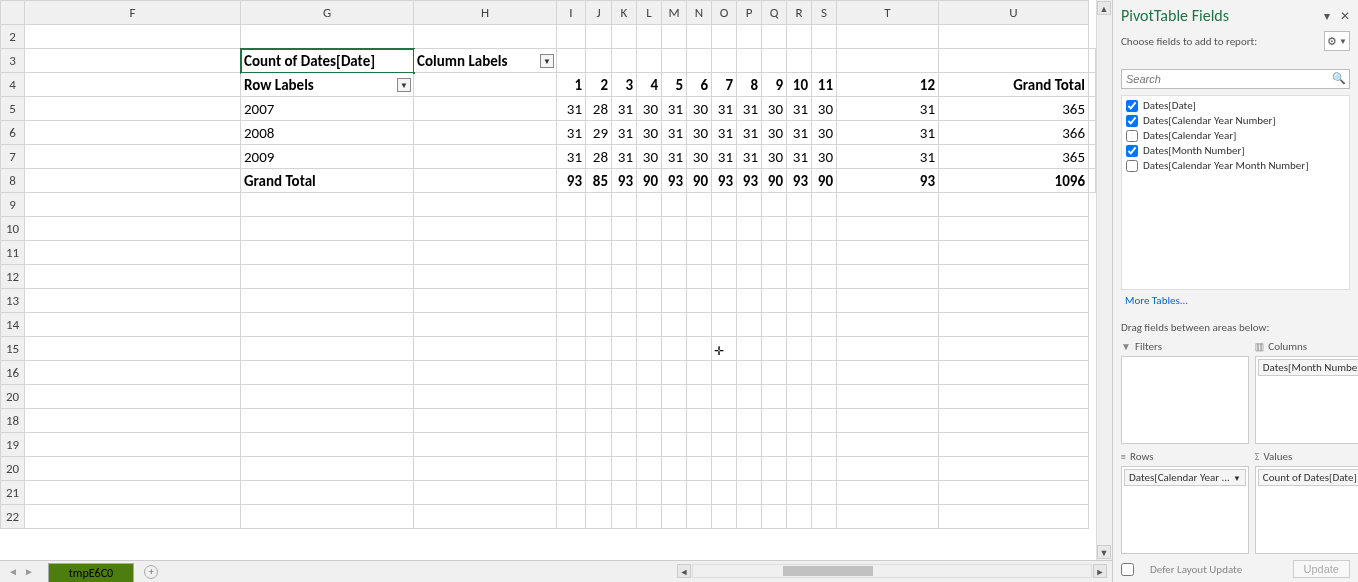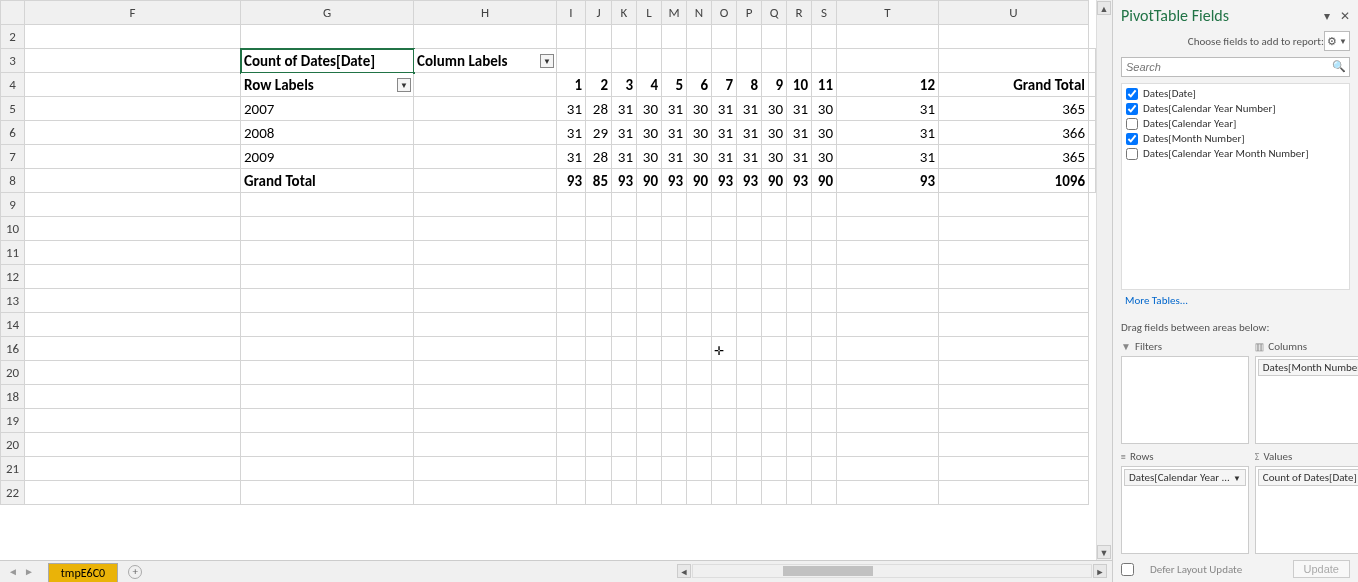--- a/index.html
+++ b/index.html
@@ -41,39 +41,39 @@
 .pt-right { text-align: right; }
 .pt-filter { position: relative; }
 
 .dd-btn { position: absolute; right: 2px; top: 50%; transform: translateY(-50%); width: 14px; height: 14px; border: 1px solid #888; background: #f5f5f5; display: flex; align-items: center; justify-content: center; font-size: 8px; color: #333; cursor: pointer; }
 
 .cursor-cross { position: absolute; left: 714px; top: 344px; font-size: 12px; color: #000; pointer-events: none; }
 
 .sheet-tabs { height: 22px; border-top: 1px solid #ccc; display: flex; align-items: center; background: #f0f0f0; position: relative; }
 .tab-nav { display: flex; margin-left: 8px; gap: 6px; }
 .tab-nav span { font-size: 10px; color: #999; cursor: pointer; }
-.tab { margin-left: 14px; padding: 2px 12px; background: #eab308; border: 1px solid #aaa; border-bottom: none; font-size: 12px; position: relative; top: 1px; }
+.tab { margin-left: 14px; padding: 2px 20px; background: #4d7c0f; border: 1px solid #aaa; border-bottom: none; font-size: 12px; position: relative; top: 1px; }
 .tab-add { margin-left: 10px; width: 14px; height: 14px; border: 1px solid #aaa; border-radius: 50%; display: flex; align-items: center; justify-content: center; font-size: 11px; color: #666; cursor: pointer; }
 .hscroll-track { position: absolute; right: 20px; top: 3px; width: 400px; height: 14px; background: #f0f0f0; border: 1px solid #ddd; }
 .hscroll-thumb { position: absolute; left: 90px; top: 1px; width: 90px; height: 10px; background: #c1c1c1; }
 .hscroll-arrow { position: absolute; top: 3px; width: 14px; height: 14px; background: #e8e8e8; border: 1px solid #ccc; font-size: 9px; display: flex; align-items: center; justify-content: center; color: #555; cursor: pointer; }
 .hscroll-arrow.left { right: 421px; }
 .hscroll-arrow.right { right: 5px; }
 
 .vscroll { position: absolute; right: 0; top: 0; bottom: 0; width: 16px; background: #f0f0f0; border-left: 1px solid #ddd; }
 .vscroll-arrow { width: 14px; height: 14px; background: #e8e8e8; border: 1px solid #ccc; font-size: 9px; display: flex; align-items: center; justify-content: center; color: #555; cursor: pointer; }
 .vscroll-arrow.top { position: absolute; top: 1px; left: 0; }
 .vscroll-arrow.bot { position: absolute; bottom: 1px; left: 0; }
 
 
 .pane { width: 246px; background: #f3f3f3; border-left: 1px solid #ccc; padding: 6px 8px 4px 8px; display: flex; flex-direction: column; font-size: 12px; color: #333; }
 .pane-head { display: flex; align-items: center; justify-content: space-between; margin-bottom: 6px; }
 .pane-title { font-size: 16px; color: #217346; }
 .pane-ctrl { display: flex; gap: 10px; font-size: 12px; color: #555; }
-.pane-sub { font-size: 11px; color: #555; margin-bottom: 6px; display: flex; justify-content: flex-end; align-items: center; }
+.pane-sub { font-size: 11px; color: #555; margin-bottom: 18px; display: flex; justify-content: space-between; align-items: center; }
 .gear-dd { width: 26px; height: 20px; border: 1px solid #bbb; background: #fff; display: flex; align-items: center; justify-content: center; gap: 2px; font-size: 11px; cursor: pointer; }
 .gear-dd .chev { font-size: 8px; color: #555; }
 .search-wrap { position: relative; margin-bottom: 6px; border-radius: 9px; }
 .search-wrap input { width: 100%; height: 20px; border: 1px solid #bbb; padding: 1px 18px 1px 4px; font-size: 11px; font-style: italic; color: #888; }
 .search-wrap .mag { position: absolute; right: 4px; top: 3px; font-size: 11px; color: #888; }
 
 .field-list { background: #fff; border: 1px solid #ddd; height: 213px; padding: 2px 0; }
 .field-item { display: flex; align-items: center; gap: 5px; padding: 1px 4px; font-size: 11px; cursor: pointer; }
 .field-item input { width: 12px; height: 12px; }
 .more-tables { color: #0066cc; font-size: 11px; padding: 4px 4px; cursor: pointer; }
@@ -387,20 +387,39 @@
               <td></td>
               <td></td>
               <td></td>
               <td></td>
               <td></td>
               <td></td>
               <td></td>
               <td></td>
             </tr>
             <tr>
+              <th class="row-h">15</th>
+              <td></td>
+              <td></td>
+              <td></td>
+              <td></td>
+              <td></td>
+              <td></td>
+              <td></td>
+              <td></td>
+              <td></td>
+              <td></td>
+              <td></td>
+              <td></td>
+              <td></td>
+              <td></td>
+              <td></td>
+              <td></td>
+            </tr>
+            <tr>
               <th class="row-h">16</th>
               <td></td>
               <td></td>
               <td></td>
               <td></td>
               <td></td>
               <td></td>
               <td></td>
               <td></td>
               <td></td>

